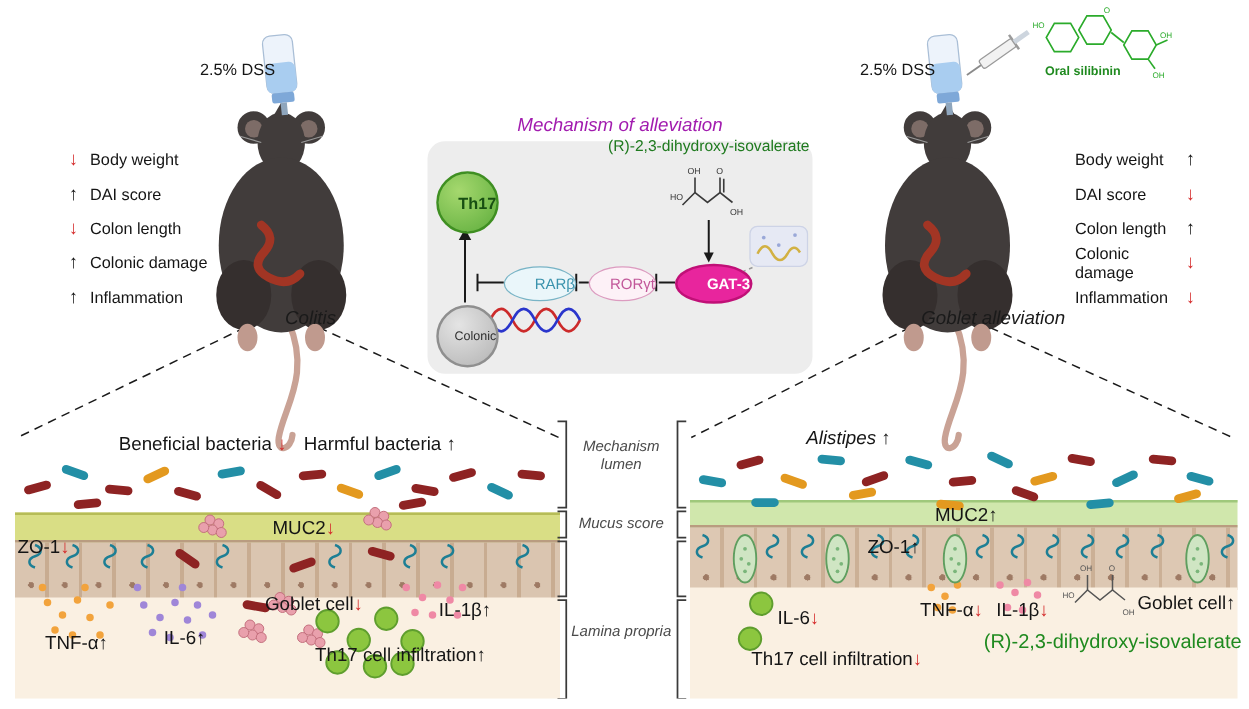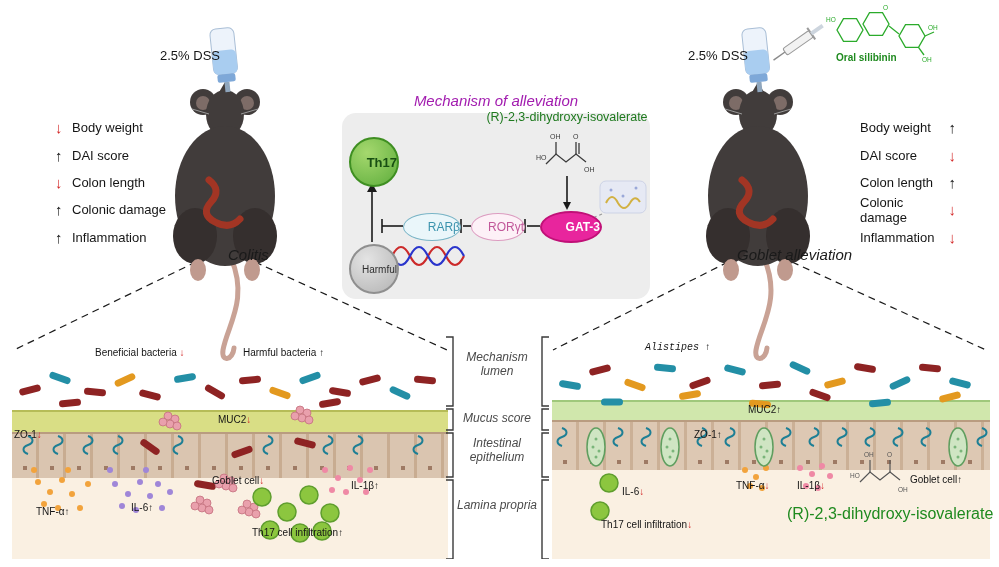--- a/index.html
+++ b/index.html
@@ -1,24 +1,24 @@
 <!DOCTYPE html>
 <html><head>
 <meta charset="utf-8">
 <style>
   html,body{margin:0;padding:0;background:#fff;}
   #canvas{position:relative;width:999px;height:559px;background:#ffffff;
           font-family:"Liberation Sans",sans-serif;overflow:hidden;}
-  .lbl{position:absolute;white-space:nowrap;font-size:10px;color:#151515;z-index:6;}
+  .lbl{position:absolute;white-space:nowrap;font-size:15px;color:#151515;z-index:6;}
   .arr{font-weight:bold;}
   .red{color:#d42a2a;}
   .blk{color:#151515;}
   .grn{color:#1e7d32;}
   .greentxt{color:#1f8a1f;}
-  .it{font-style:italic;font-family:Liberation Mono, monospace;}
+  .it{font-style:italic;}
   
   .ind-list{position:absolute;z-index:6;}
   .ind{height:27.4px;display:flex;align-items:center;font-size:13px;color:#151515;}
   .ind .arr{width:17px;font-size:15px;}
   .ind-list.right .ind{justify-content:space-between;}
   .ind-list.right .ind .arr{width:auto;font-size:15px;margin-left:6px;}
   
   .strip{position:absolute;left:0;right:0;}
   #lp{position:absolute;left:12px;top:352px;width:436px;height:210px;z-index:1;}
   #rp{position:absolute;left:552px;top:352px;width:438px;height:210px;z-index:1;}
@@ -431,46 +431,45 @@
   <span class="cond" style="left:228px;top:246px">Colitis</span>
   <span class="cond" style="left:737px;top:246px">Goblet alleviation</span>
 
   <div class="mtitle">Mechanism of alleviation</div>
   <div class="met">(R)-2,3-dihydroxy-isovalerate</div>
 
   <div class="node" id="n-th17">
       <span>Th17</span>
     </div>
   <div class="node" id="n-tnaive">
-      <span>Harmful</span>
+      <span>Colonic</span>
     </div>
   <div class="node" id="n-rorgt">
       <span>RARβ</span>
     </div>
   <div class="node" id="n-rarb">
       <span>RORγt</span>
     </div>
   <div class="node" id="n-gat3">
       <span>GAT-3</span>
     </div>
 
   <div class="layer" style="top:351px">Mechanism lumen</div>
   <div class="layer" style="top:412px">Mucus score</div>
-  <div class="layer" style="top:437px">Intestinal epithelium</div>
   <div class="layer" style="top:499px">Lamina propria</div>
 
   <span class="lbl" style="left:95px;top:347px"><span>Beneficial bacteria</span> <span class="arr red">↓</span></span>
   <span class="lbl" style="left:243px;top:347px"><span>Harmful bacteria</span> <span class="arr blk">↑</span></span>
   <span class="lbl" style="left:218px;top:414px"><span>MUC2</span><span class="arr red">↓</span></span>
   <span class="lbl" style="left:14px;top:429px"><span>ZO-1</span><span class="arr red">↓</span></span>
   <span class="lbl" style="left:212px;top:475px"><span>Goblet cell</span><span class="arr red">↓</span></span>
   <span class="lbl" style="left:36px;top:506px"><span>TNF-α</span><span class="arr blk">↑</span></span>
   <span class="lbl" style="left:131px;top:502px"><span>IL-6</span><span class="arr blk">↑</span></span>
   <span class="lbl" style="left:351px;top:480px"><span>IL-1β</span><span class="arr blk">↑</span></span>
-  <span class="lbl" style="left:252px;top:527px"><span>Th17 cell infiltration</span><span class="arr blk">↑</span></span>
+  <span class="lbl" style="left:252px;top:516px"><span>Th17 cell infiltration</span><span class="arr blk">↑</span></span>
 
   <span class="lbl it" style="left:645px;top:342px"><span>Alistipes</span> <span class="arr blk" style="font-style:normal">↑</span></span>
   <span class="lbl" style="left:748px;top:404px"><span>MUC2</span><span class="arr blk">↑</span></span>
   <span class="lbl" style="left:694px;top:429px"><span>ZO-1</span><span class="arr blk">↑</span></span>
   <span class="lbl" style="left:622px;top:486px"><span>IL-6</span><span class="arr red">↓</span></span>
   <span class="lbl" style="left:736px;top:480px"><span>TNF-α</span><span class="arr red">↓</span></span>
   <span class="lbl" style="left:797px;top:480px"><span>IL-1β</span><span class="arr red">↓</span></span>
   <span class="lbl" style="left:910px;top:474px"><span>Goblet cell</span><span class="arr blk">↑</span></span>
   <span class="lbl greentxt" style="left:787px;top:505px;font-size:16px"><span>(R)-2,3-dihydroxy-isovalerate</span> <span class="arr grn">↑</span></span>
   <span class="lbl" style="left:601px;top:519px"><span>Th17 cell infiltration</span><span class="arr red">↓</span></span>

